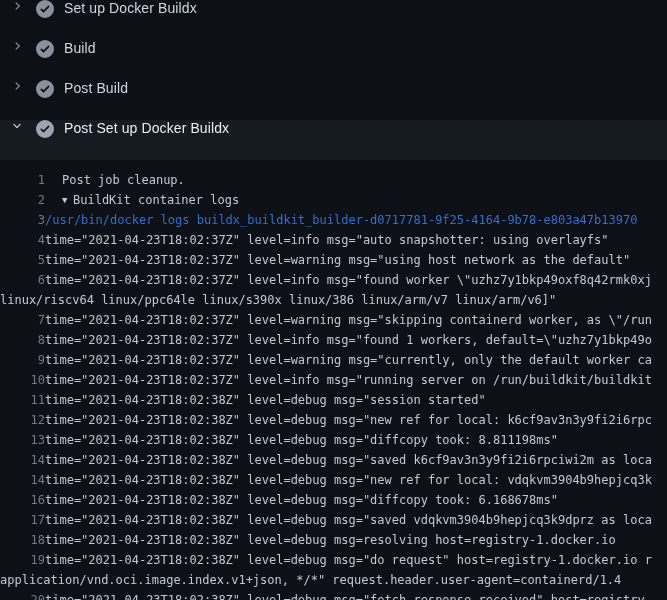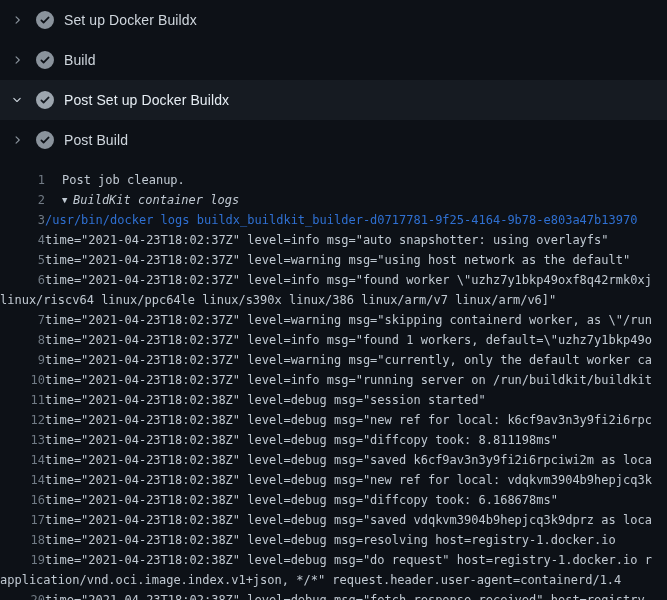--- a/index.html
+++ b/index.html
@@ -6,21 +6,21 @@
   html, body { background: #0d1117; }
   #screen {
     position: relative;
     width: 667px; height: 600px;
     overflow: hidden;
     background: var(--bg, #0d1117);
     font-family: "Liberation Sans", sans-serif;
   }
   
   .step {
-    display: flex; align-items: center;
+    display: flex; 
     height: 40px; width: 667px;
     padding-left: 11px;
     cursor: pointer;
   }
   .step.expanded { background: var(--header-active-bg, #161b22); }
   .chev { width: 12px; height: 12px; flex: none; display: block; }
   .chev svg { display: block; }
   .status { width: 18px; height: 18px; flex: none; margin-left: 13px; }
   .status svg { display: block; }
   .step-label {
@@ -58,21 +58,21 @@
   .lt.k-log, .lt.k-command { }
   .lt.k-command { color: var(--command-blue, #2f70d2); }
   .marker {
     flex: none;
     margin-left: 17px;
     width: 11px;
     font-size: 9px;
     color: var(--log-text, #c0c9d2);
     cursor: pointer;
   }
-  .marker + .lt { margin-left: 0; font-style: italic; }
+  .marker + .lt { margin-left: 0; }
   .wrap-row { }
 </style>
 </head>
 <body>
 
 <div id="screen" style="--bg: #0d1117; --header-active-bg: #161b22; --header-text: #cfd6dd; --header-text-active: #e6edf3; --log-text: #c0c9d2; --line-number: #717b85; --command-blue: #2f70d2;">
   <div id="sections">
       <div class="step">
         <span class="chev">
           <svg width="12" height="12" viewBox="0 0 16 16" fill="#8b949e">
@@ -92,45 +92,45 @@
             <path d="M6.22 3.22a.75.75 0 0 1 1.06 0l4.25 4.25a.75.75 0 0 1 0 1.06l-4.25 4.25a.751.751 0 0 1-1.042-.018.751.751 0 0 1-.018-1.042L9.94 8 6.22 4.28a.75.75 0 0 1 0-1.06Z"></path>
           </svg>
         </span>
         <span class="status">
           <svg width="18" height="18" viewBox="0 0 16 16" fill="#8a939c">
             <path d="M8 16A8 8 0 1 1 8 0a8 8 0 0 1 0 16Zm3.78-9.72a.751.751 0 0 0-.018-1.042.751.751 0 0 0-1.042-.018L6.75 9.19 5.28 7.72a.751.751 0 0 0-1.042.018.751.751 0 0 0-.018 1.042l2 2a.75.75 0 0 0 1.06 0Z"></path>
           </svg>
         </span>
         <span class="step-label">Build</span>
       </div>
+      <div class="step">
+        <span class="chev">
+          <svg width="12" height="12" viewBox="0 0 16 16" fill="#8b949e">
+            <path d="M6.22 3.22a.75.75 0 0 1 1.06 0l4.25 4.25a.75.75 0 0 1 0 1.06l-4.25 4.25a.751.751 0 0 1-1.042-.018.751.751 0 0 1-.018-1.042L9.94 8 6.22 4.28a.75.75 0 0 1 0-1.06Z"></path>
+          </svg>
+        </span>
+        <span class="status">
+          <svg width="18" height="18" viewBox="0 0 16 16" fill="#8a939c">
+            <path d="M8 16A8 8 0 1 1 8 0a8 8 0 0 1 0 16Zm3.78-9.72a.751.751 0 0 0-.018-1.042.751.751 0 0 0-1.042-.018L6.75 9.19 5.28 7.72a.751.751 0 0 0-1.042.018.751.751 0 0 0-.018 1.042l2 2a.75.75 0 0 0 1.06 0Z"></path>
+          </svg>
+        </span>
+        <span class="step-label">Post Build</span>
+      </div>
       <div class="step expanded">
         <span class="chev">
           <svg width="12" height="12" viewBox="0 0 16 16" fill="#cdd5dd">
             <path d="M12.78 5.22a.749.749 0 0 1 0 1.06l-4.25 4.25a.749.749 0 0 1-1.06 0L3.22 6.28a.749.749 0 1 1 1.06-1.06L8 8.939l3.72-3.719a.749.749 0 0 1 1.06 0Z"></path>
           </svg>
         </span>
         <span class="status">
           <svg width="18" height="18" viewBox="0 0 16 16" fill="#9da6af">
             <path d="M8 16A8 8 0 1 1 8 0a8 8 0 0 1 0 16Zm3.78-9.72a.751.751 0 0 0-.018-1.042.751.751 0 0 0-1.042-.018L6.75 9.19 5.28 7.72a.751.751 0 0 0-1.042.018.751.751 0 0 0-.018 1.042l2 2a.75.75 0 0 0 1.06 0Z"></path>
           </svg>
         </span>
         <span class="step-label">Post Set up Docker Buildx</span>
-      </div>
-      <div class="step">
-        <span class="chev">
-          <svg width="12" height="12" viewBox="0 0 16 16" fill="#8b949e">
-            <path d="M6.22 3.22a.75.75 0 0 1 1.06 0l4.25 4.25a.75.75 0 0 1 0 1.06l-4.25 4.25a.751.751 0 0 1-1.042-.018.751.751 0 0 1-.018-1.042L9.94 8 6.22 4.28a.75.75 0 0 1 0-1.06Z"></path>
-          </svg>
-        </span>
-        <span class="status">
-          <svg width="18" height="18" viewBox="0 0 16 16" fill="#8a939c">
-            <path d="M8 16A8 8 0 1 1 8 0a8 8 0 0 1 0 16Zm3.78-9.72a.751.751 0 0 0-.018-1.042.751.751 0 0 0-1.042-.018L6.75 9.19 5.28 7.72a.751.751 0 0 0-1.042.018.751.751 0 0 0-.018 1.042l2 2a.75.75 0 0 0 1.06 0Z"></path>
-          </svg>
-        </span>
-        <span class="step-label">Post Build</span>
       </div>
     </div>
   <div id="log">
       <div class="log-row"><span class="ln">1</span><span class="lt k-plain">Post job cleanup.</span></div>
       <div class="log-row"><span class="ln">2</span><span class="marker">▼</span><span class="lt k-group">BuildKit container logs</span></div>
       <div class="log-row"><span class="ln">3</span><span class="lt k-command">/usr/bin/docker logs buildx_buildkit_builder-d0717781-9f25-4164-9b78-e803a47b13970</span></div>
       <div class="log-row"><span class="ln">4</span><span class="lt k-log">time="2021-04-23T18:02:37Z" level=info msg="auto snapshotter: using overlayfs"</span></div>
       <div class="log-row"><span class="ln">5</span><span class="lt k-log">time="2021-04-23T18:02:37Z" level=warning msg="using host network as the default"</span></div>
       <div class="log-row"><span class="ln">6</span><span class="lt k-log">time="2021-04-23T18:02:37Z" level=info msg="found worker \"uzhz7y1bkp49oxf8q42rmk0xj</span></div>
       <div class="log-row wrap-row"><span class="lt k-wrap">linux/riscv64 linux/ppc64le linux/s390x linux/386 linux/arm/v7 linux/arm/v6]"</span></div>

